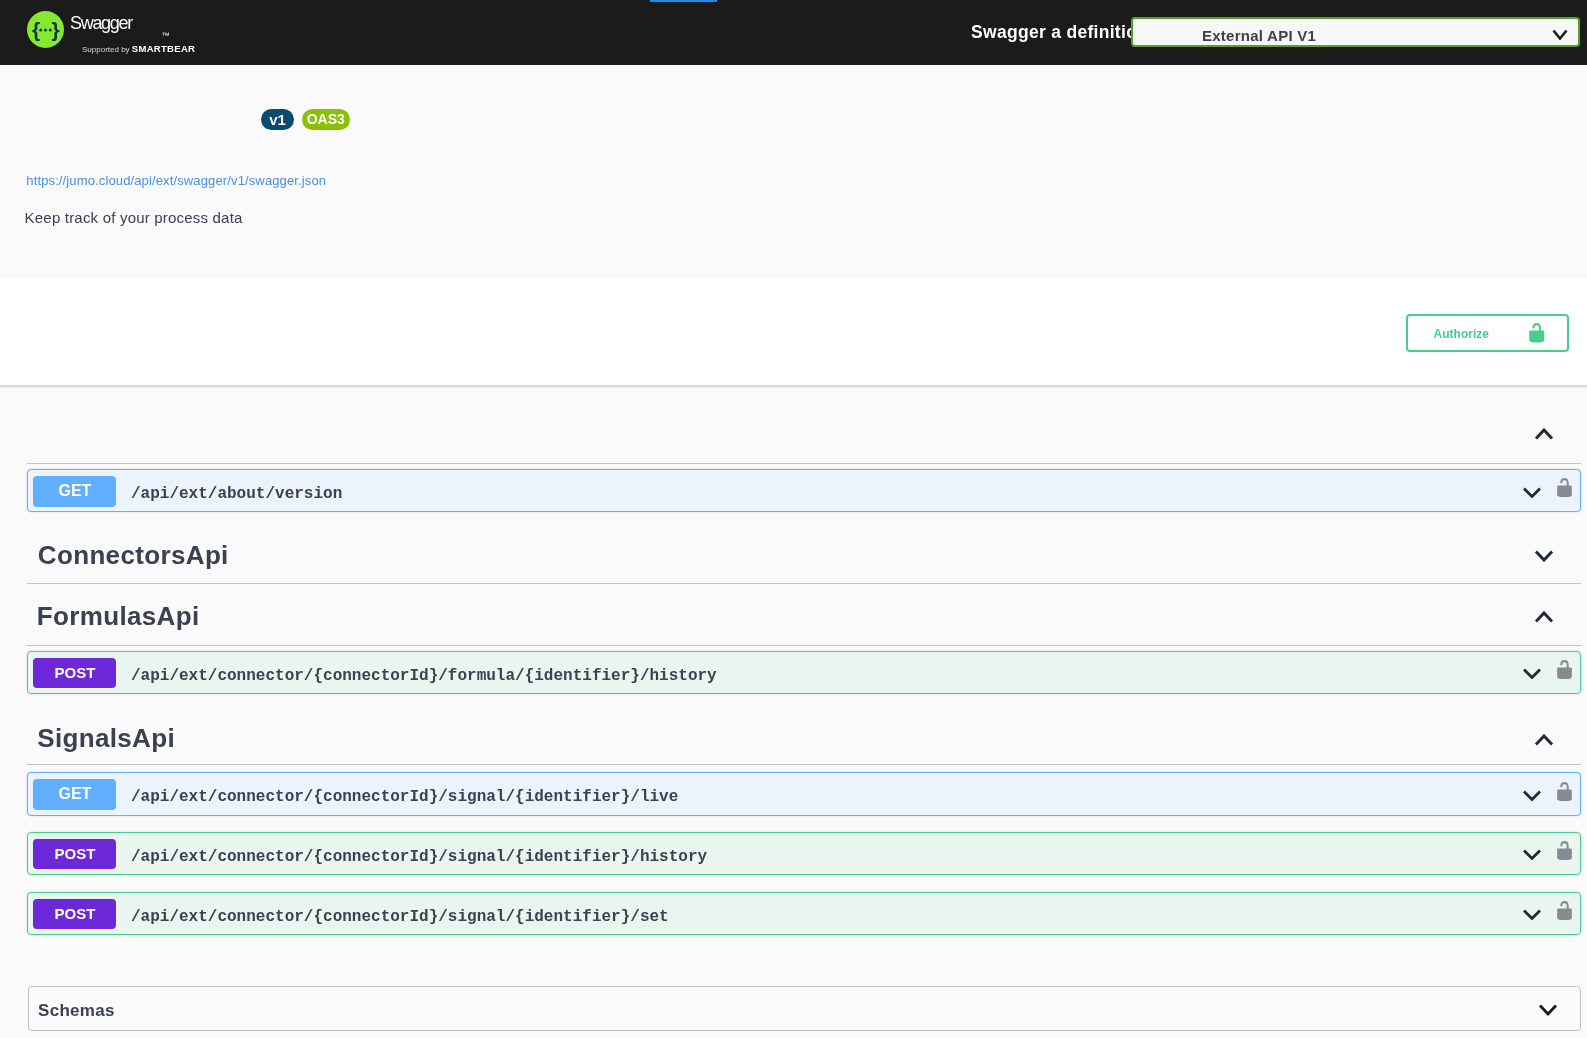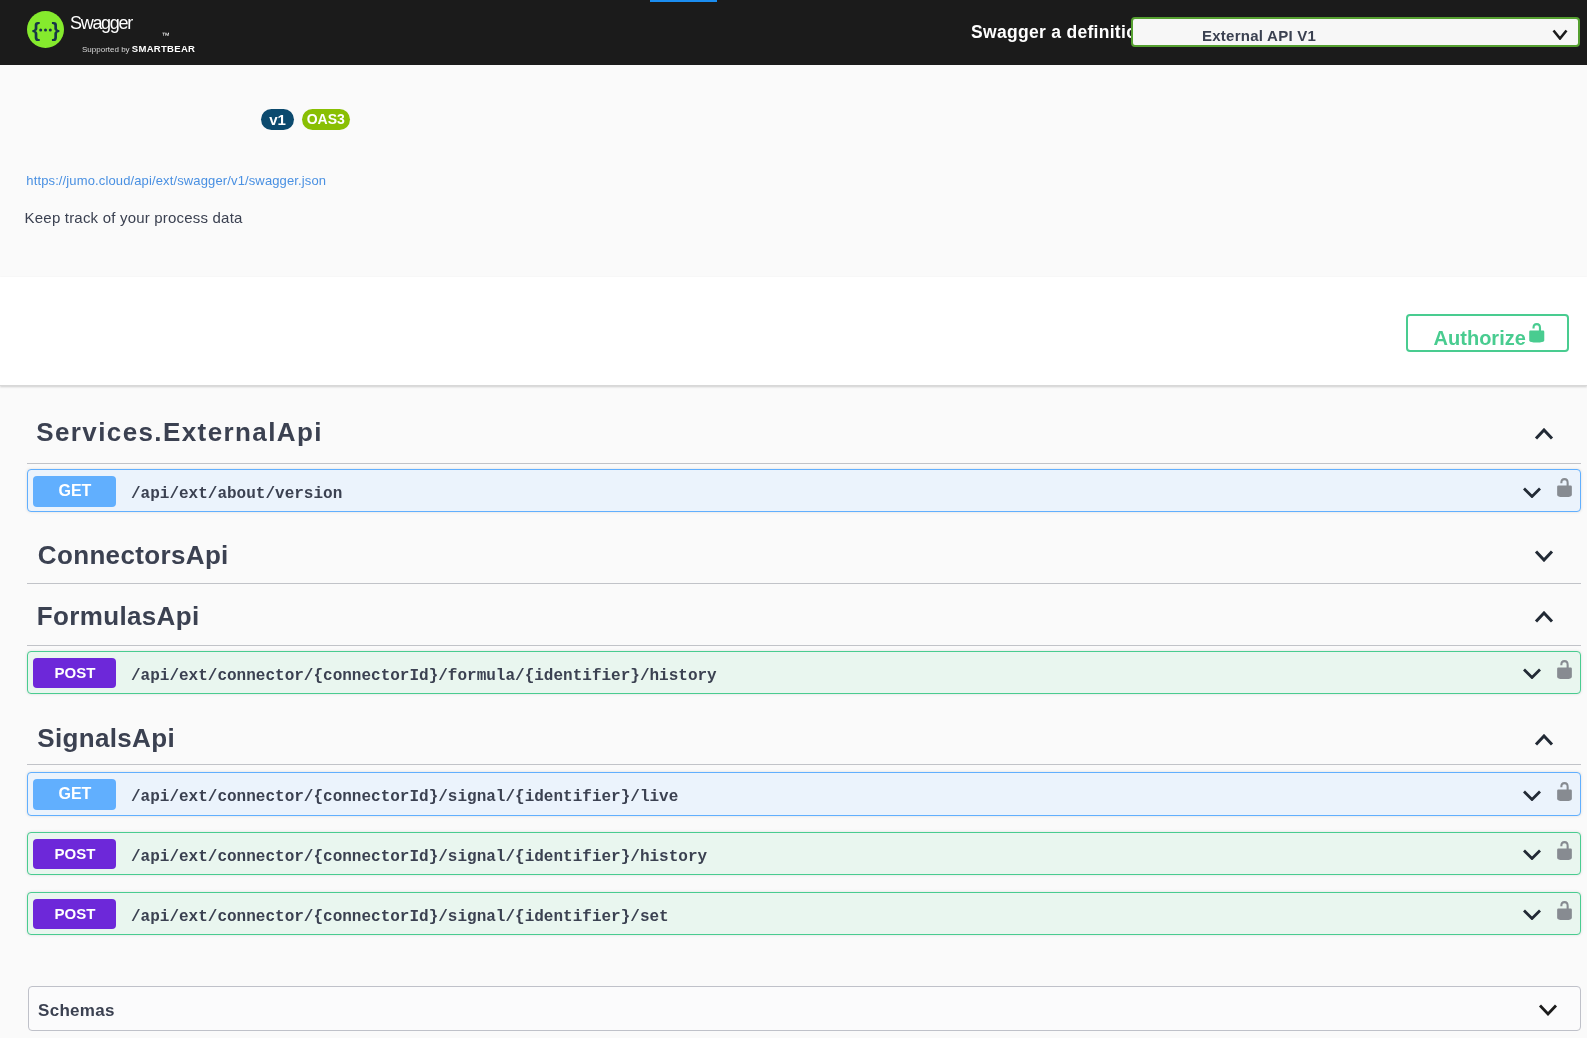--- a/index.html
+++ b/index.html
@@ -43,26 +43,25 @@
     <path d="M1.5 1.5 L8 9.5 L14.5 1.5" fill="none" stroke="#1c1c1c" stroke-width="2.6"></path>
   </svg>
 
   <div class="abs" style="left:261px; top:108.5px; width:33.2px; height:21px; border-radius:11px; background:#0c4a6e; color:#fff; font-size:15px; font-weight:bold; text-align:center; line-height:21px;">v1</div>
   <div class="abs" style="left:301.7px; top:108.5px; width:48.1px; height:21.8px; border-radius:11px; background:#89bf04; color:#fff; font-size:14px; font-weight:bold; text-align:center; line-height:21.8px;">OAS3</div>
   <div class="abs" style="left:26.3px; top:173.8px; font-size:13px; letter-spacing:0.13px; color:#4990e2;">https://jumo.cloud/api/ext/swagger/v1/swagger.json</div>
   <div class="abs" style="left:24.6px; top:210.3px; font-size:15px; letter-spacing:0.2px; color:#3b4151;">Keep track of your process data</div>
 
   <div class="abs" style="left:0; top:277px; width:1587px; height:108.5px; background:#fff; border-bottom:1px solid #d8d8d8; box-shadow:0 1px 2px rgba(0,0,0,.18);"></div>
   <div class="abs" style="left:1406px; top:314px; width:163px; height:38px; border:2px solid #49cc90; border-radius:4px; background:#fff;"></div>
-  <div class="abs" style="left:1433.6px; top:327.6px; font-size:20px; font-weight:bold; color:#49cc90;">Authorize</div>
+  <div class="abs" style="left:1433.6px; top:327.6px; font-size:12px; font-weight:bold; color:#49cc90;">Authorize</div>
   <svg class="abs" style="left:1526px; top:321.5px;" width="21.5" height="21.5" viewBox="0 0 20 20" fill="#49cc90">
     <path d="M15.8 8H14V5.6C14 2.703 12.665 1 10 1 7.334 1 6 2.703 6 5.6V6h2v-.801C8 3.754 8.797 3 10 3c1.203 0 2 .754 2 2.199V8H4c-.553 0-1 .646-1 1.199V17c0 .549.428 1.139.951 1.307l1.197.387C5.672 18.861 6.55 19 7.1 19h5.8c.549 0 1.428-.139 1.951-.307l1.196-.387c.524-.167.953-.757.953-1.306V9.199C17 8.646 16.553 8 16 8h-.2z"></path>
   </svg>
 
-  <div class="abs hdr" style="left:36.2px; top:419px; letter-spacing:1.4px;">Services.ExternalApi</div>
   <svg class="abs" style="left:1533.5px; top:427.5px;" width="20" height="12" viewBox="0 0 20 12">
     <path d="M2 10.5 L10 2 L18 10.5" fill="none" stroke="#222a35" stroke-width="3"></path>
   </svg>
   <div class="hline" style="top:462.5px;"></div>
 
   <div class="row get" style="top:468.8px;"></div>
   <div class="badge get" style="left:33.4px; top:475.8px;">GET</div>
   <div class="path" style="left:131px; top:485.8px;">/api/ext/about/version</div>
   <svg class="abs" style="left:1521.8px; top:486.5px;" width="20" height="11" viewBox="0 0 20 11">
     <path d="M2 1.5 L10 9.5 L18 1.5" fill="none" stroke="#222a35" stroke-width="2.8"></path>

